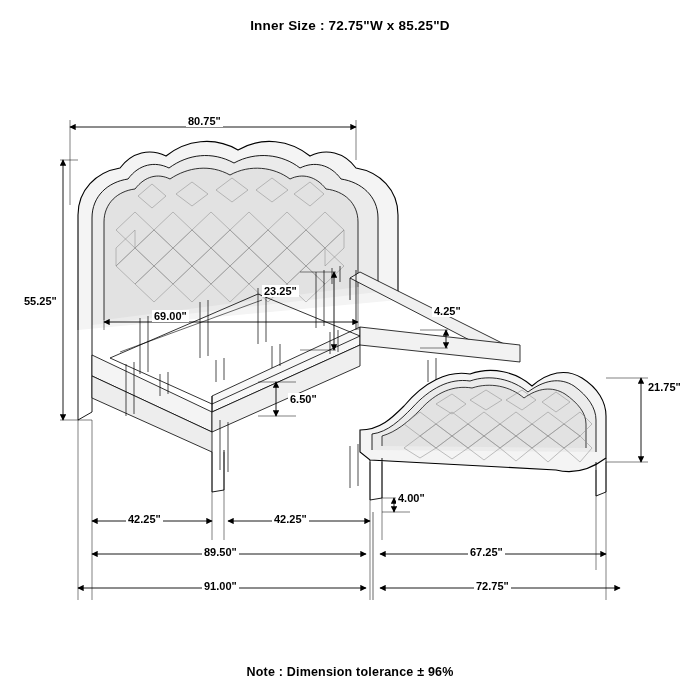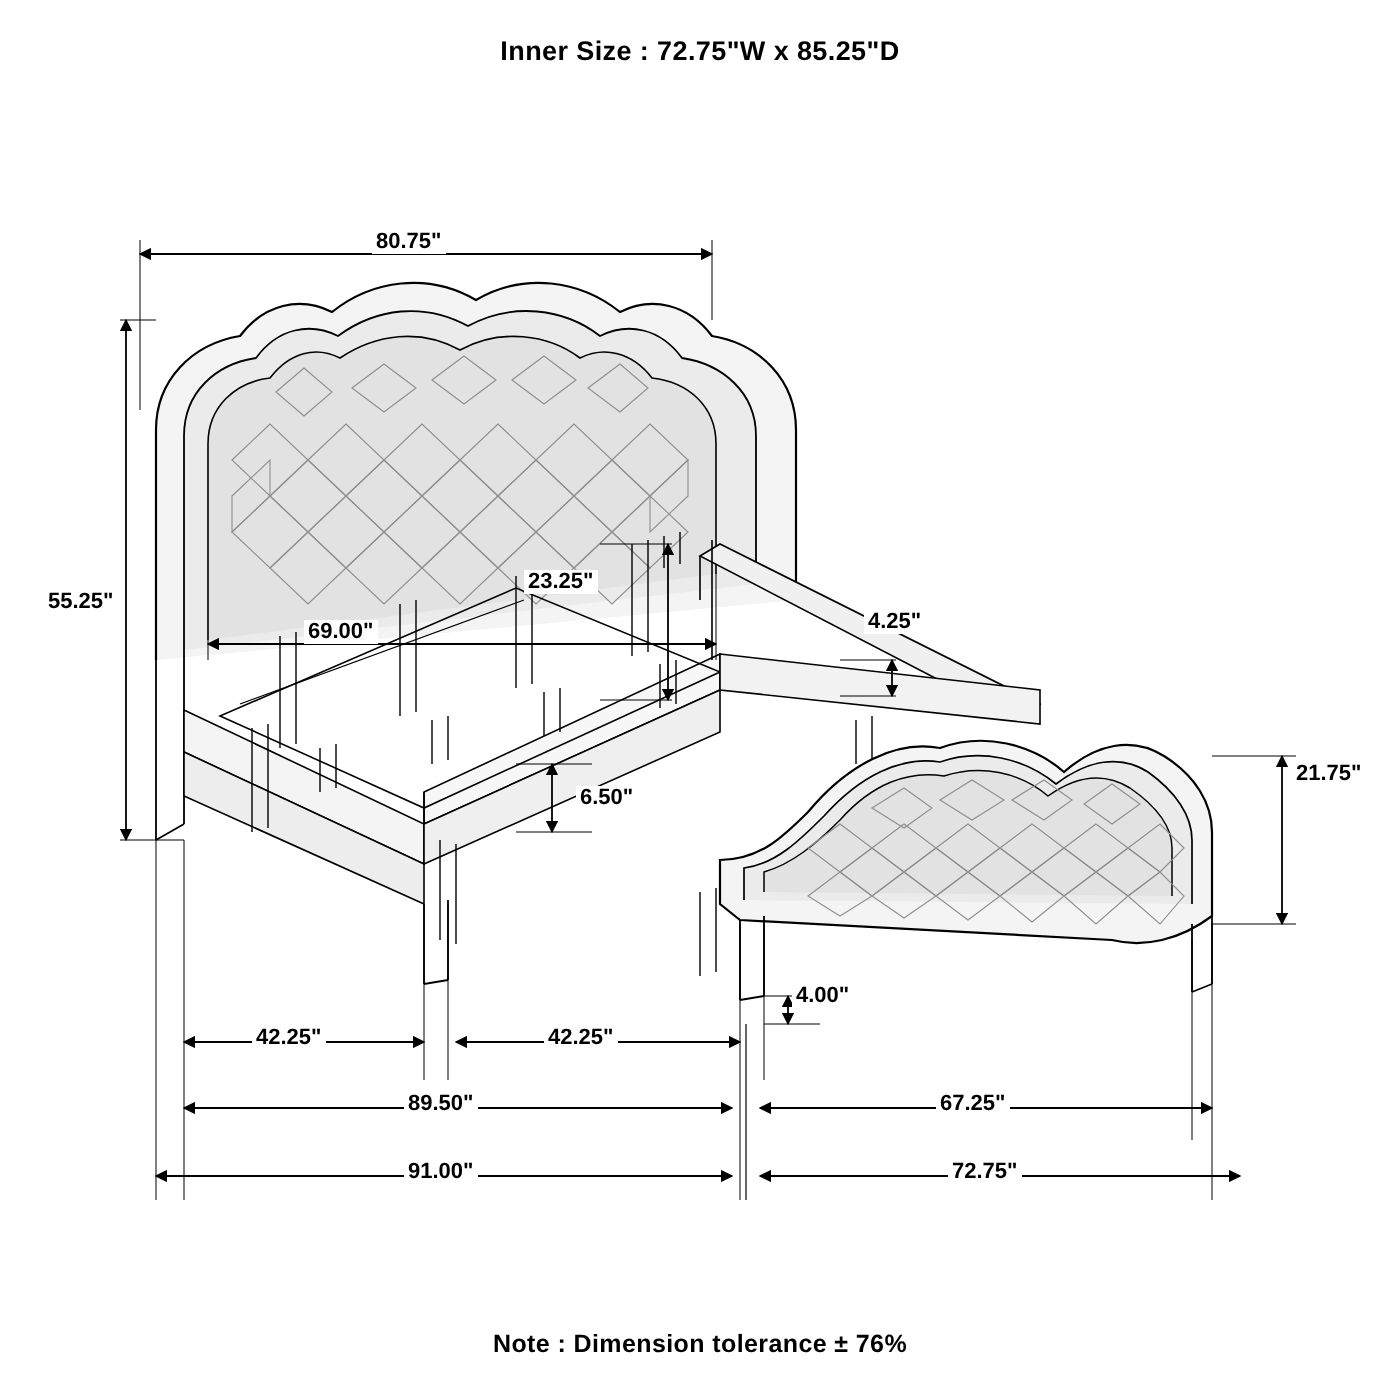--- a/index.html
+++ b/index.html
@@ -317,14 +317,14 @@
   <div class="dimlabel" style="left:646px; top:381px;">21.75"</div>
   <div class="dimlabel" style="left:288px; top:393px;">6.50"</div>
   <div class="dimlabel" style="left:396px; top:492px;">4.00"</div>
   <div class="dimlabel" style="left:126px; top:513px;">42.25"</div>
   <div class="dimlabel" style="left:272px; top:513px;">42.25"</div>
   <div class="dimlabel" style="left:202px; top:546px;">89.50"</div>
   <div class="dimlabel" style="left:468px; top:546px;">67.25"</div>
   <div class="dimlabel" style="left:202px; top:580px;">91.00"</div>
   <div class="dimlabel" style="left:474px; top:580px;">72.75"</div>
 
-  <div class="note">Note : Dimension tolerance ± 76%</div>
+  <div class="note">Note : Dimension tolerance ± 96%</div>
 </div>
 
 </body></html>

